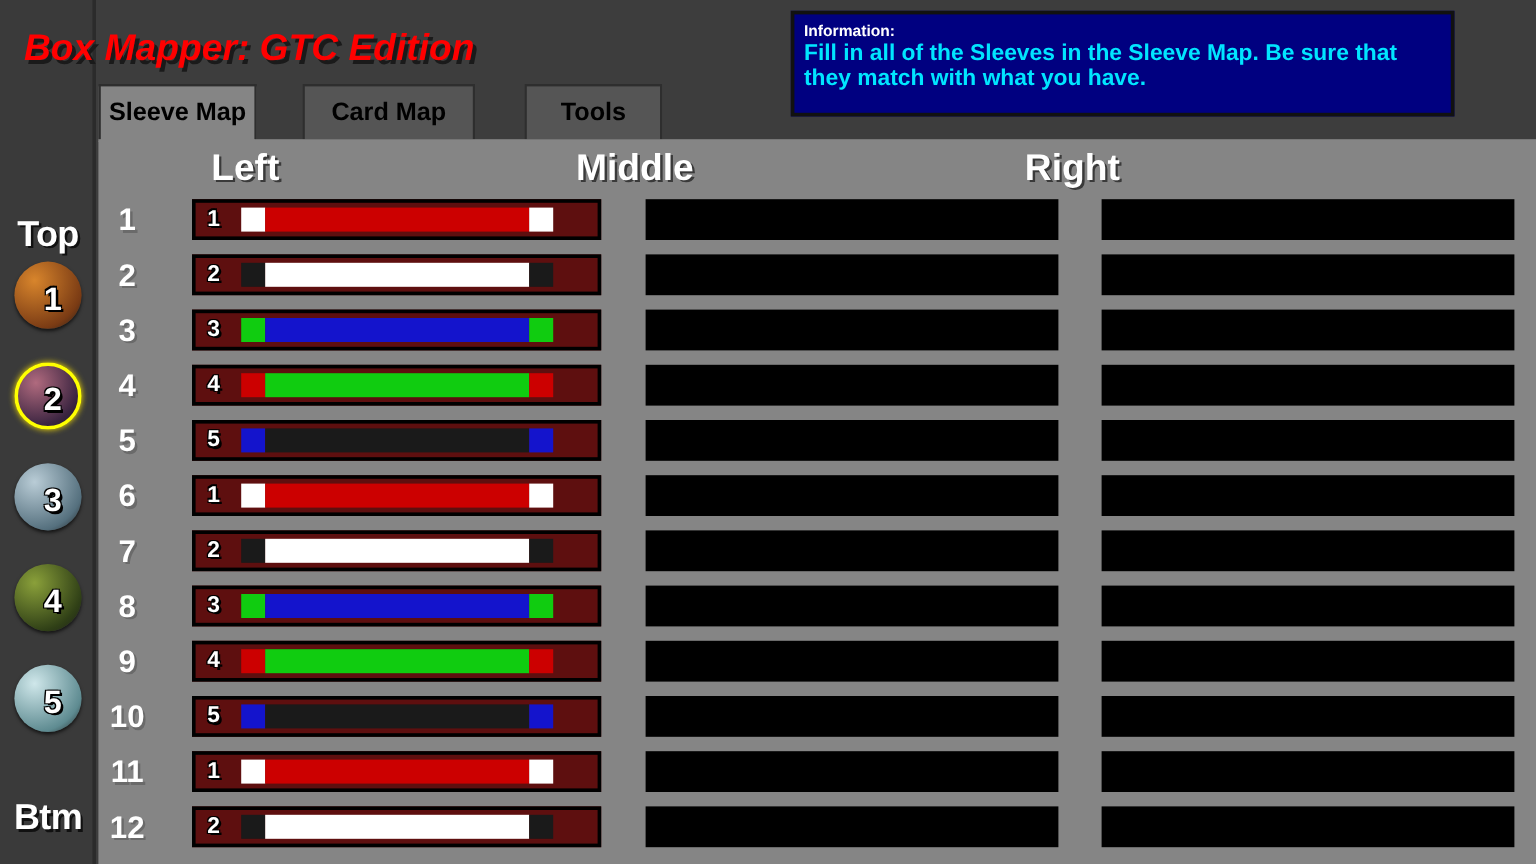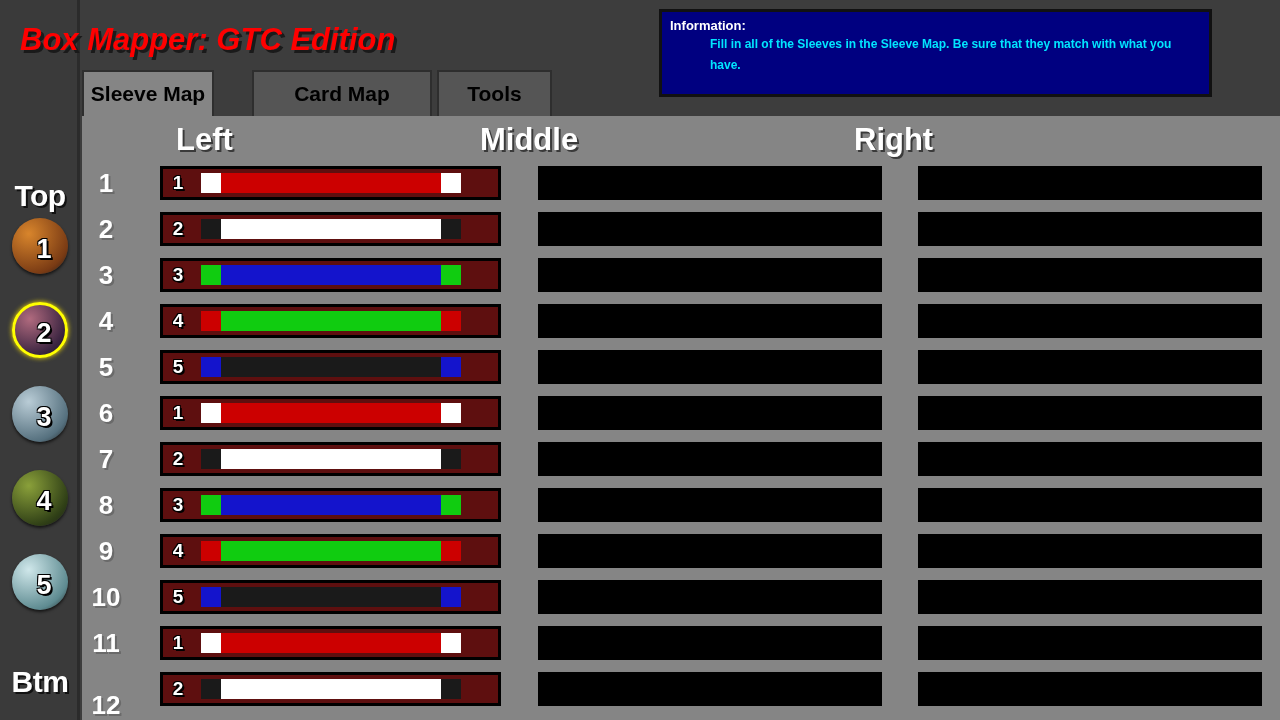--- a/index.html
+++ b/index.html
@@ -46,34 +46,34 @@
     color:#ff0000;
     text-shadow:3px 3px 0 #1a1a1a;
     white-space:nowrap;
   }
   #info-box{
     position:absolute;left:659px;top:9px;width:553px;height:88px;
     background:#000080;border:3px solid #111;
     box-sizing:border-box;padding:5px 8px;
   }
   #info-title{color:#ffffff;font-size:13px;font-weight:bold;line-height:17px;}
-  #info-body{color:#00e5ff;font-size:12px;font-weight:bold;line-height:21px;margin-left:40px;}
+  #info-body{color:#00e5ff;font-size:19px;font-weight:bold;line-height:21px;}
   
   #tabs{position:absolute;left:82px;top:70px;height:48px;}
   .tab{
     position:absolute;top:0;height:48px;
     box-sizing:border-box;
     border:2px solid #2e2e2e;
     display:flex;align-items:center;justify-content:center;
     color:#000;font-size:21px;font-weight:bold;
     background:#555555;
   }
   .tab.active{background:#858585;border-bottom-color:#858585;}
   #tab-0{left:0;width:132px;}
-  #tab-1{left:170px;width:180px;}
+  #tab-1{left:170px;width:144px;}
   #tab-2{left:355px;width:115px;}
   
   #panel{
     position:absolute;left:82px;top:116px;width:1198px;height:604px;
     background:#858585;
   }
   .col-head{
     position:absolute;top:6px;color:#ffffff;
     font-size:31px;font-weight:bold;
     text-shadow:2px 2px 0 #3a3a3a;
@@ -274,21 +274,21 @@
       <div class="sleeve" style="top: 510px;">
         <span class="badge">1</span>
         <div class="bar">
           <div class="cap" style="background: rgb(255, 255, 255);"></div>
           <div class="mid" style="background: rgb(204, 0, 0);"></div>
           <div class="cap" style="background: rgb(255, 255, 255);"></div>
         </div>
       </div>
       <div class="slot mid" style="top: 510px; background: rgb(0, 0, 0);"></div>
       <div class="slot right" style="top: 510px; background: rgb(0, 0, 0);"></div>
-      <div class="rownum" style="top: 558px; margin-top: 16px;">12</div>
+      <div class="rownum" style="top: 558px;">12</div>
       <div class="sleeve" style="top: 556px;">
         <span class="badge">2</span>
         <div class="bar">
           <div class="cap" style="background: rgb(26, 26, 26);"></div>
           <div class="mid" style="background: rgb(255, 255, 255);"></div>
           <div class="cap" style="background: rgb(26, 26, 26);"></div>
         </div>
       </div>
       <div class="slot mid" style="top: 556px; background: rgb(0, 0, 0);"></div>
       <div class="slot right" style="top: 556px; background: rgb(0, 0, 0);"></div>

